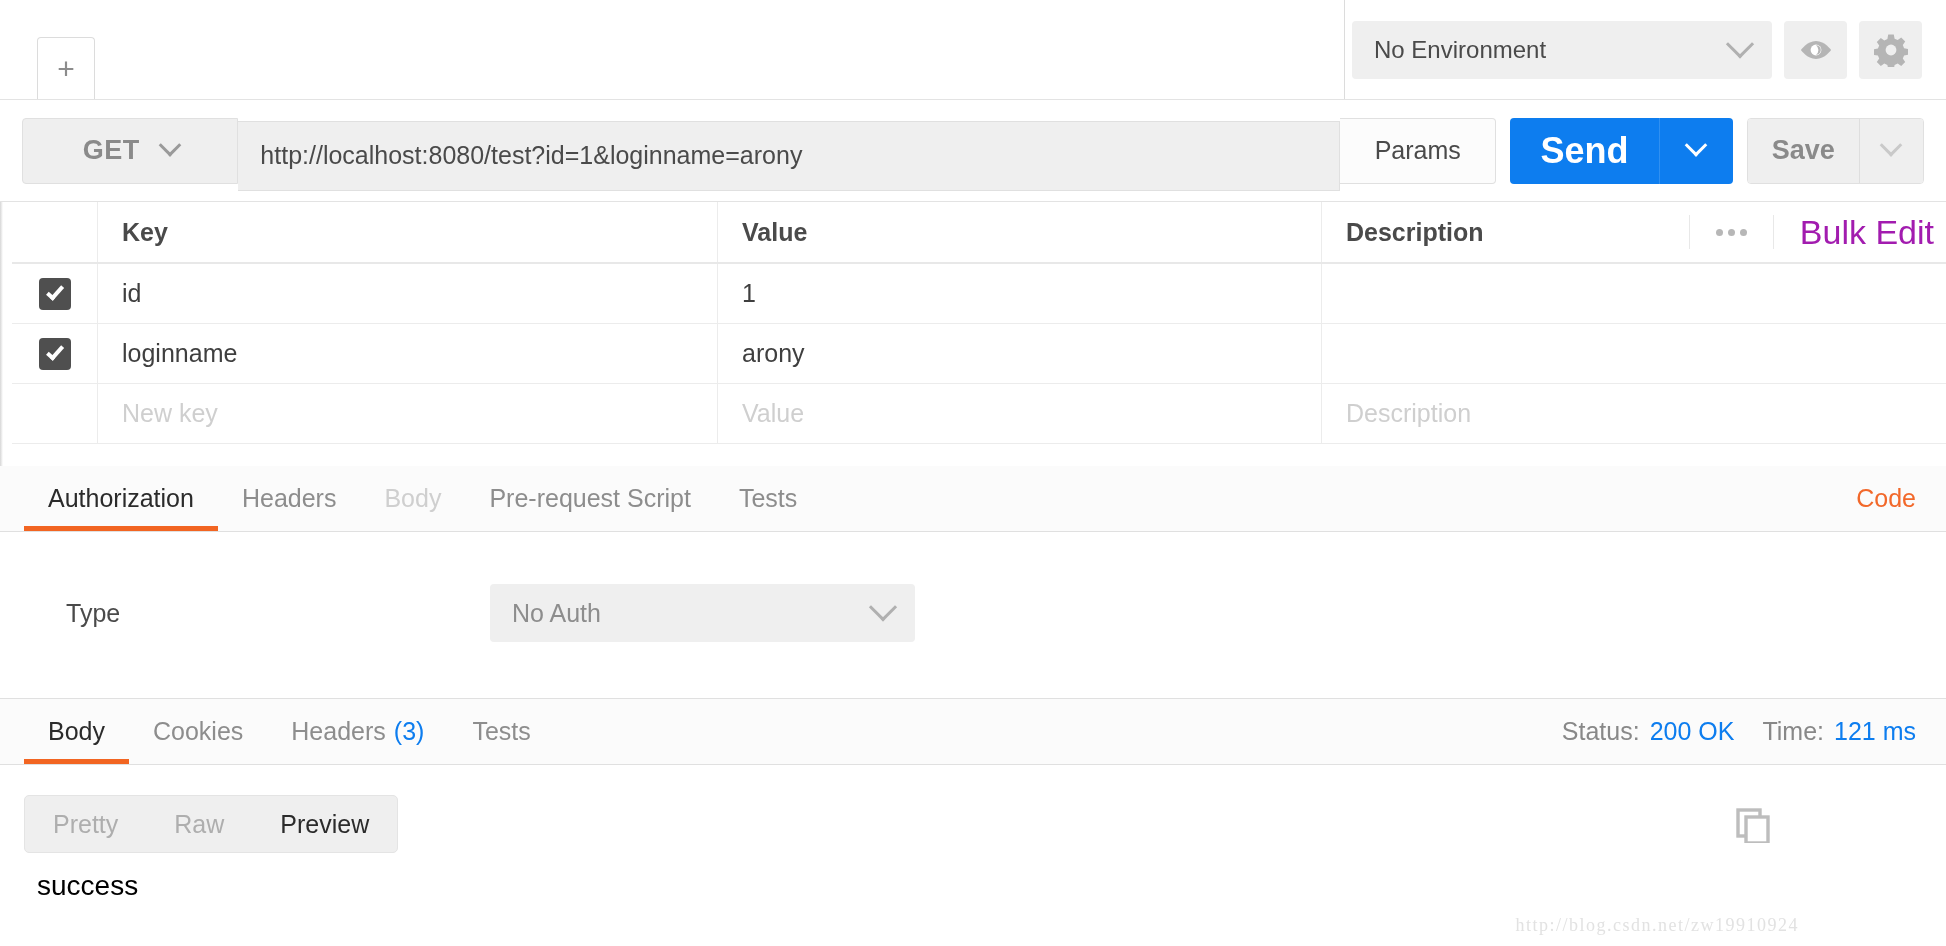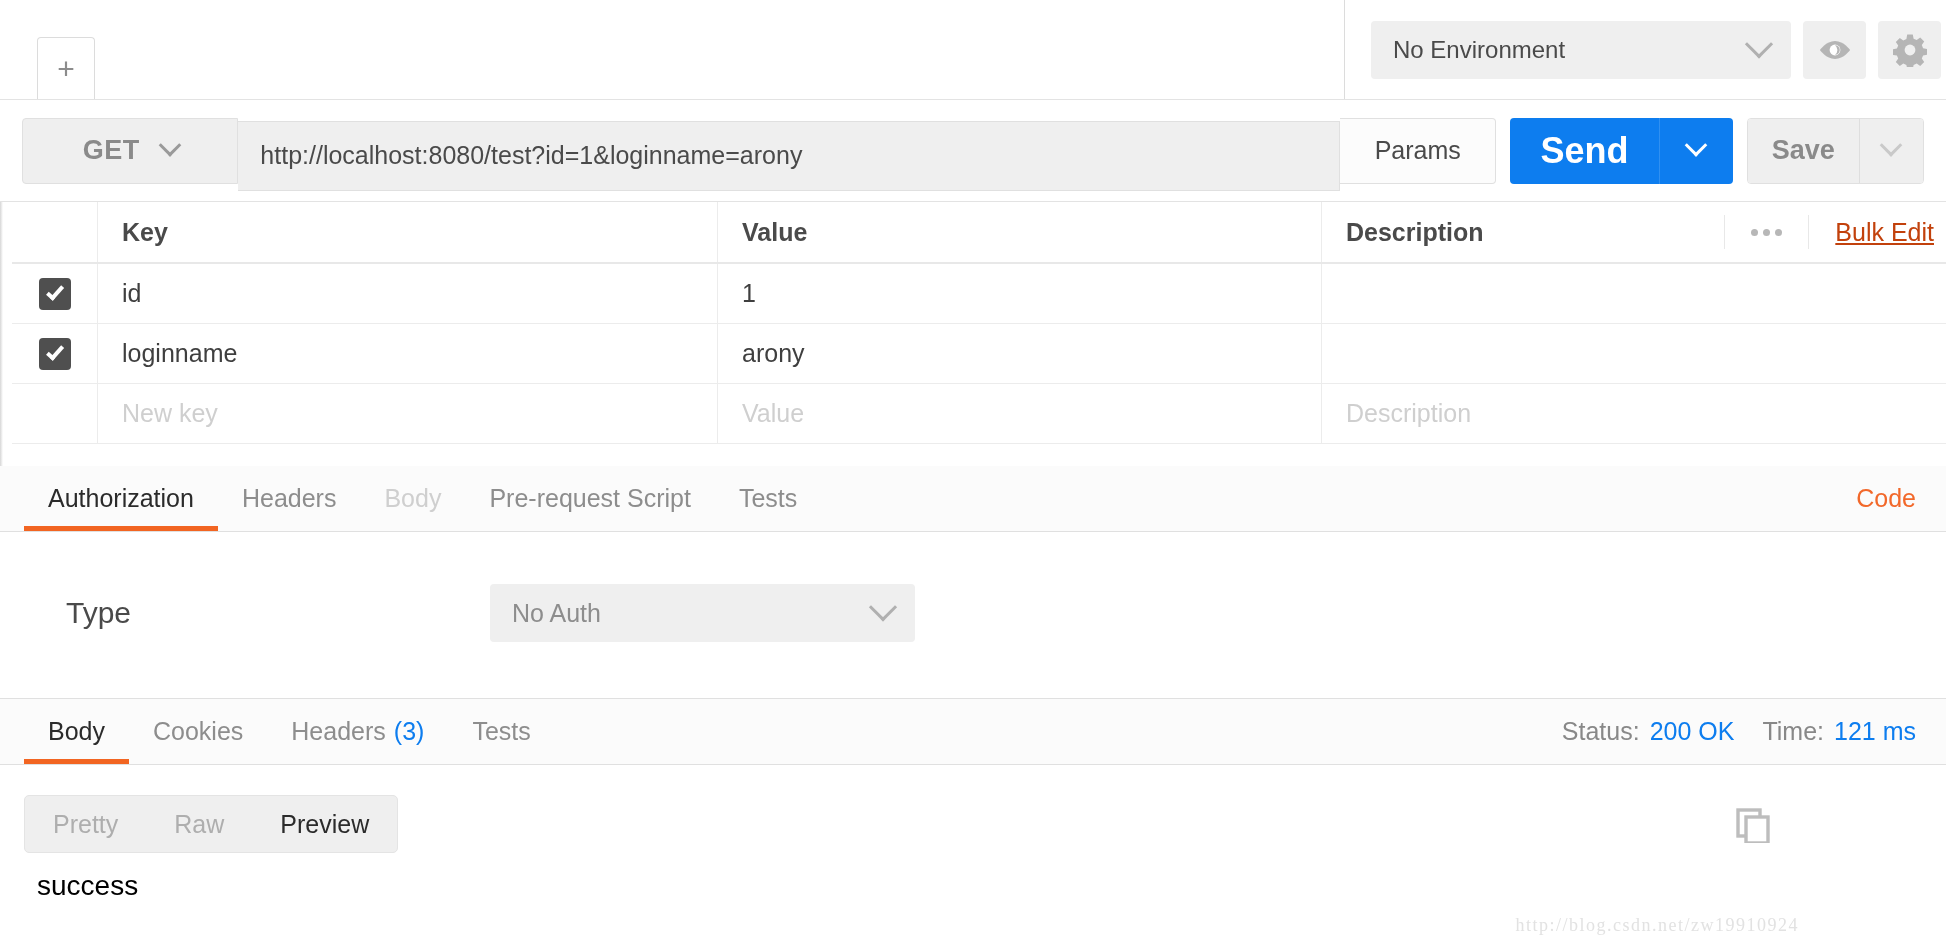--- a/index.html
+++ b/index.html
@@ -80,21 +80,21 @@
     color: #8c8c8c;
     cursor: pointer;
   }
 
   .envzone {
     position: absolute;
     right: 0; top: 0;
     height: 99px;
     display: flex;
     align-items: center;
-    padding-right: 5px;
+    padding-right: 24px;
     gap: 12px;
   }
   .env-select {
     width: 420px;
     height: 58px;
     background: #efefef;
     border-radius: 4px;
     display: flex;
     align-items: center;
     justify-content: space-between;
@@ -329,25 +329,24 @@
     cursor: pointer;
   }
   .dots i {
     width: 7px; height: 7px;
     border-radius: 50%;
     background: #b7b7b7;
     display: block;
   }
   .bulk-edit {
     padding-left: 26px;
-    font-size: 25px;
-    color: #c2410c;
+    font-size: 34px;
+    color: #a21caf;
     font-weight: normal;
     cursor: pointer;
-    text-decoration: underline;
   }
 
   
   .req-tabs {
     position: absolute;
     top: 466px; left: 0;
     width: 1946px;
     height: 66px;
     background: #fbfbfb;
     border-bottom: 1px solid #e0e0e0;
@@ -397,21 +396,21 @@
   .auth-row {
     position: absolute;
     top: 52px; left: 0;
     display: flex;
     align-items: center;
   }
   .auth-label {
     width: 490px;
     text-align: left;
     padding-left: 66px;
-    font-size: 30px;
+    font-size: 25px;
     color: #4a4a4a;
   }
   .auth-select {
     width: 425px;
     height: 58px;
     background: #efefef;
     border-radius: 4px;
     display: flex;
     align-items: center;
     justify-content: space-between;

